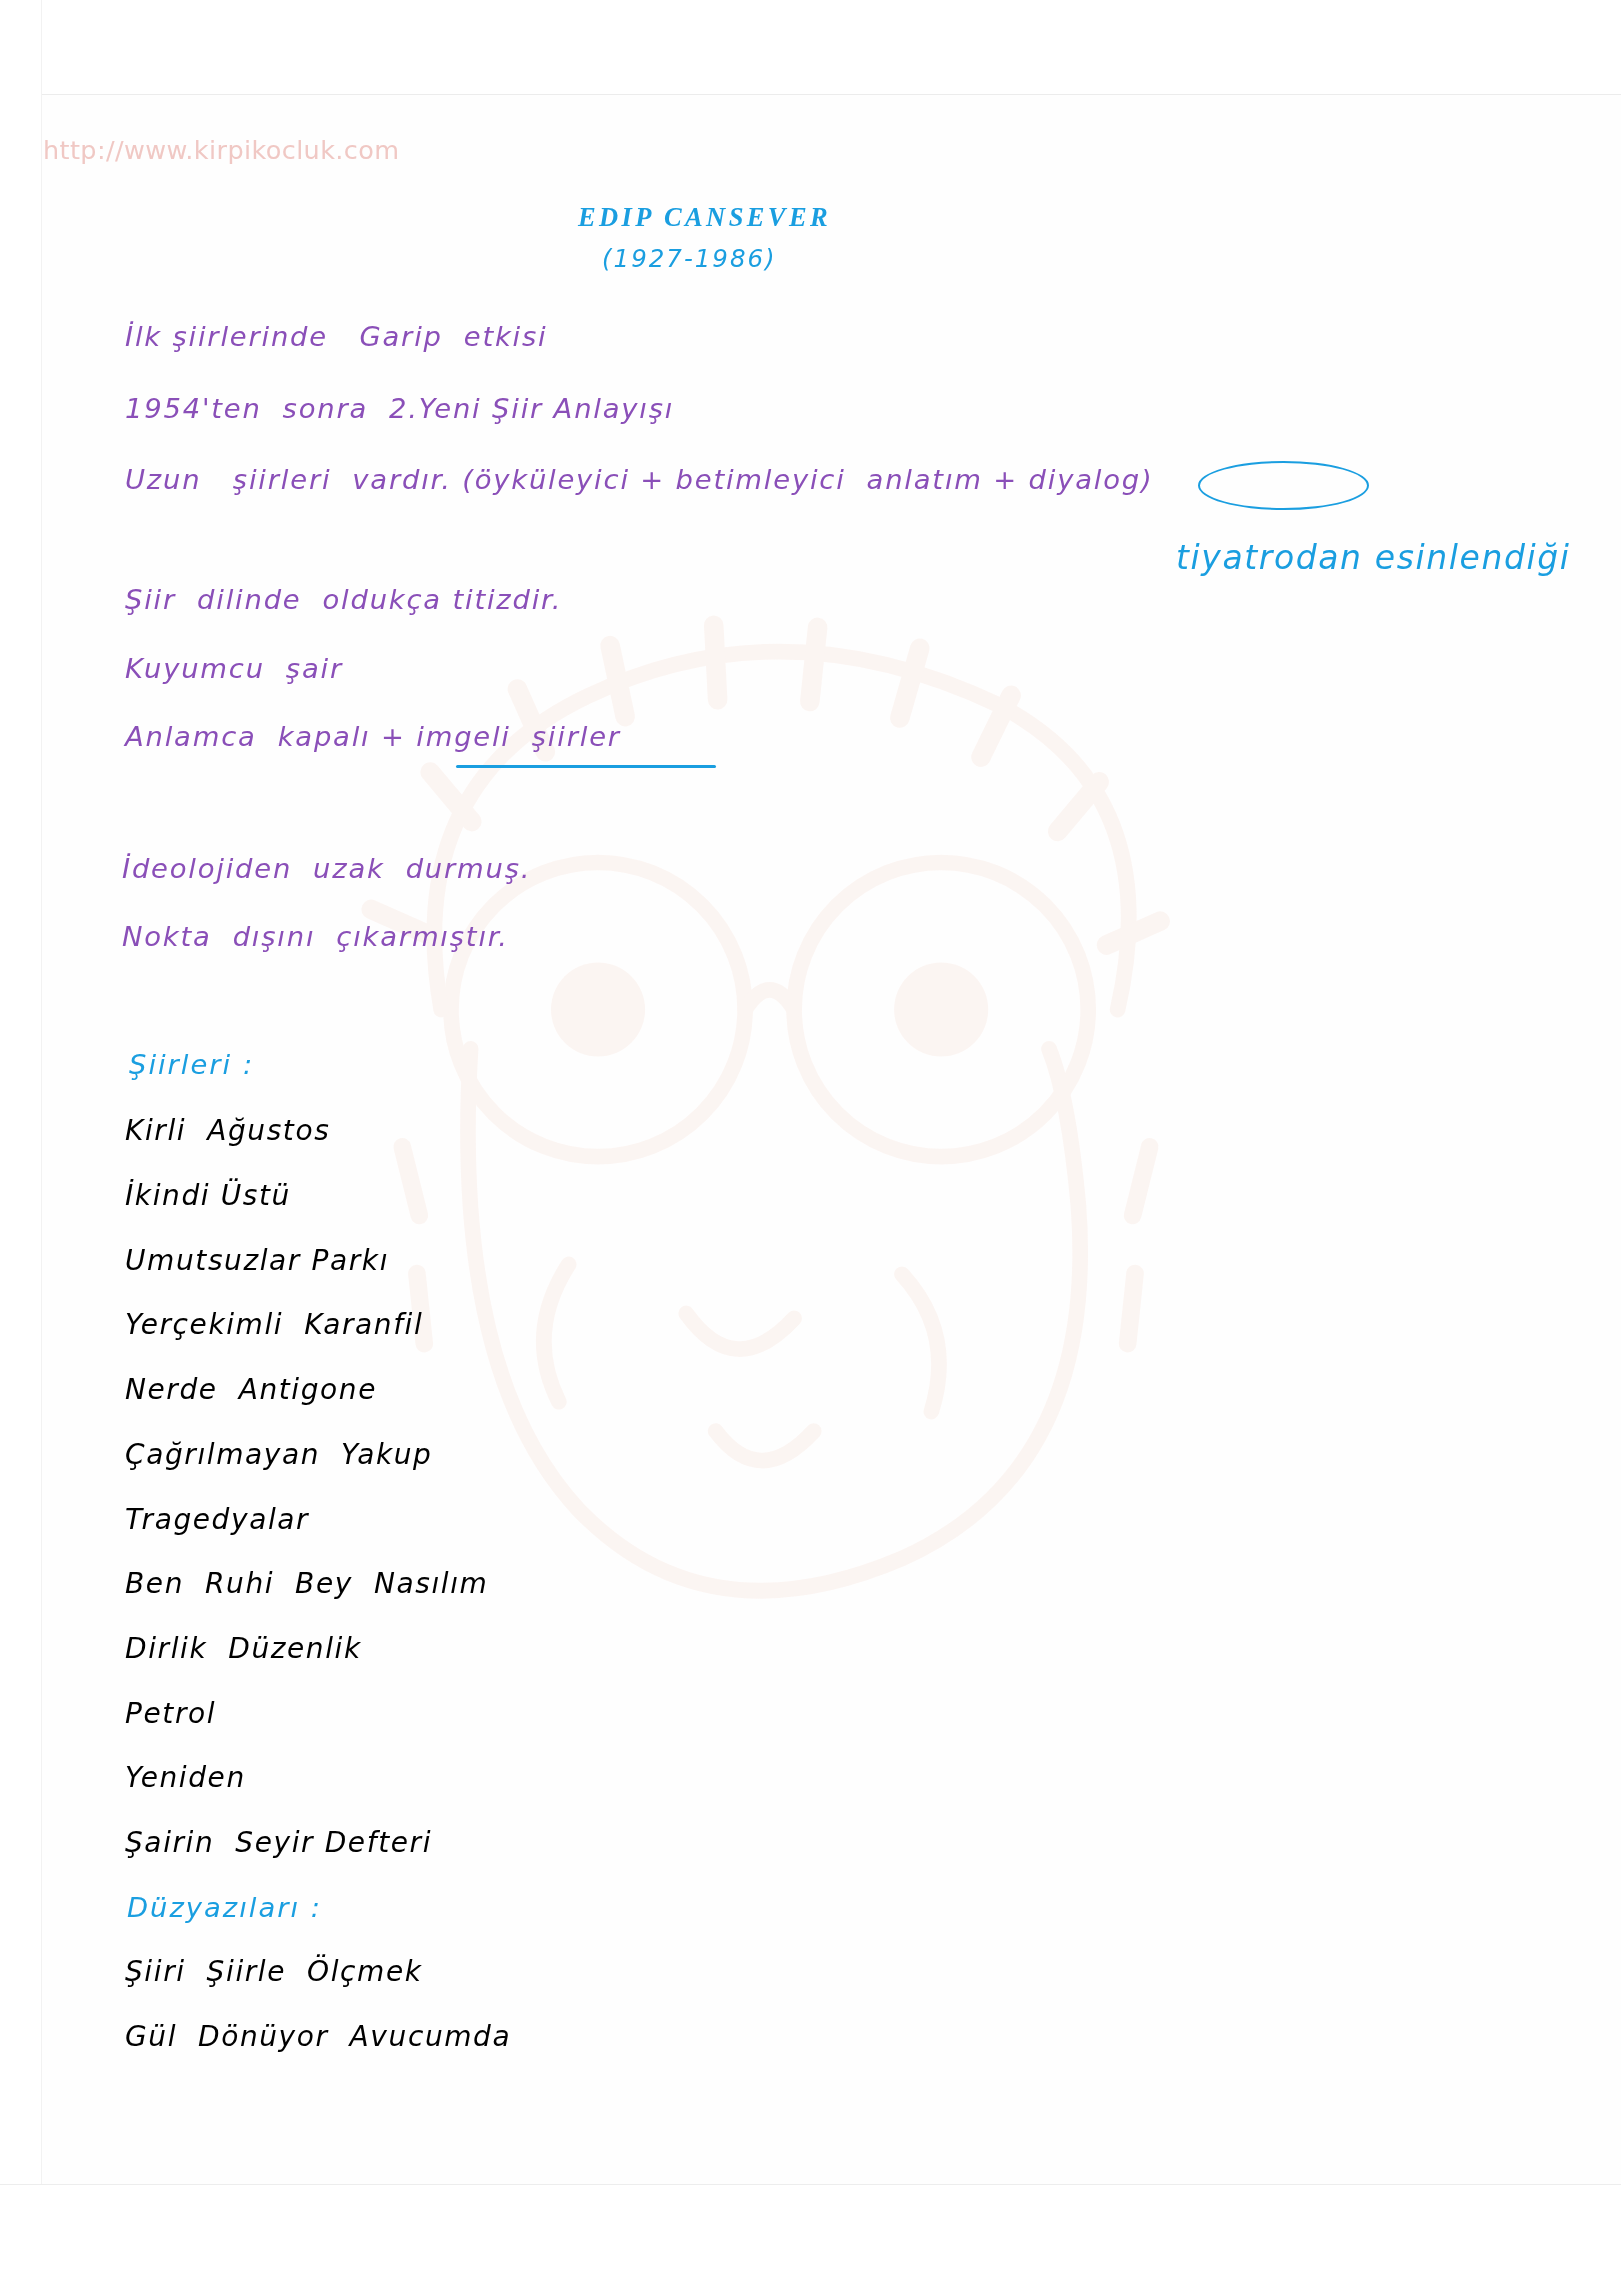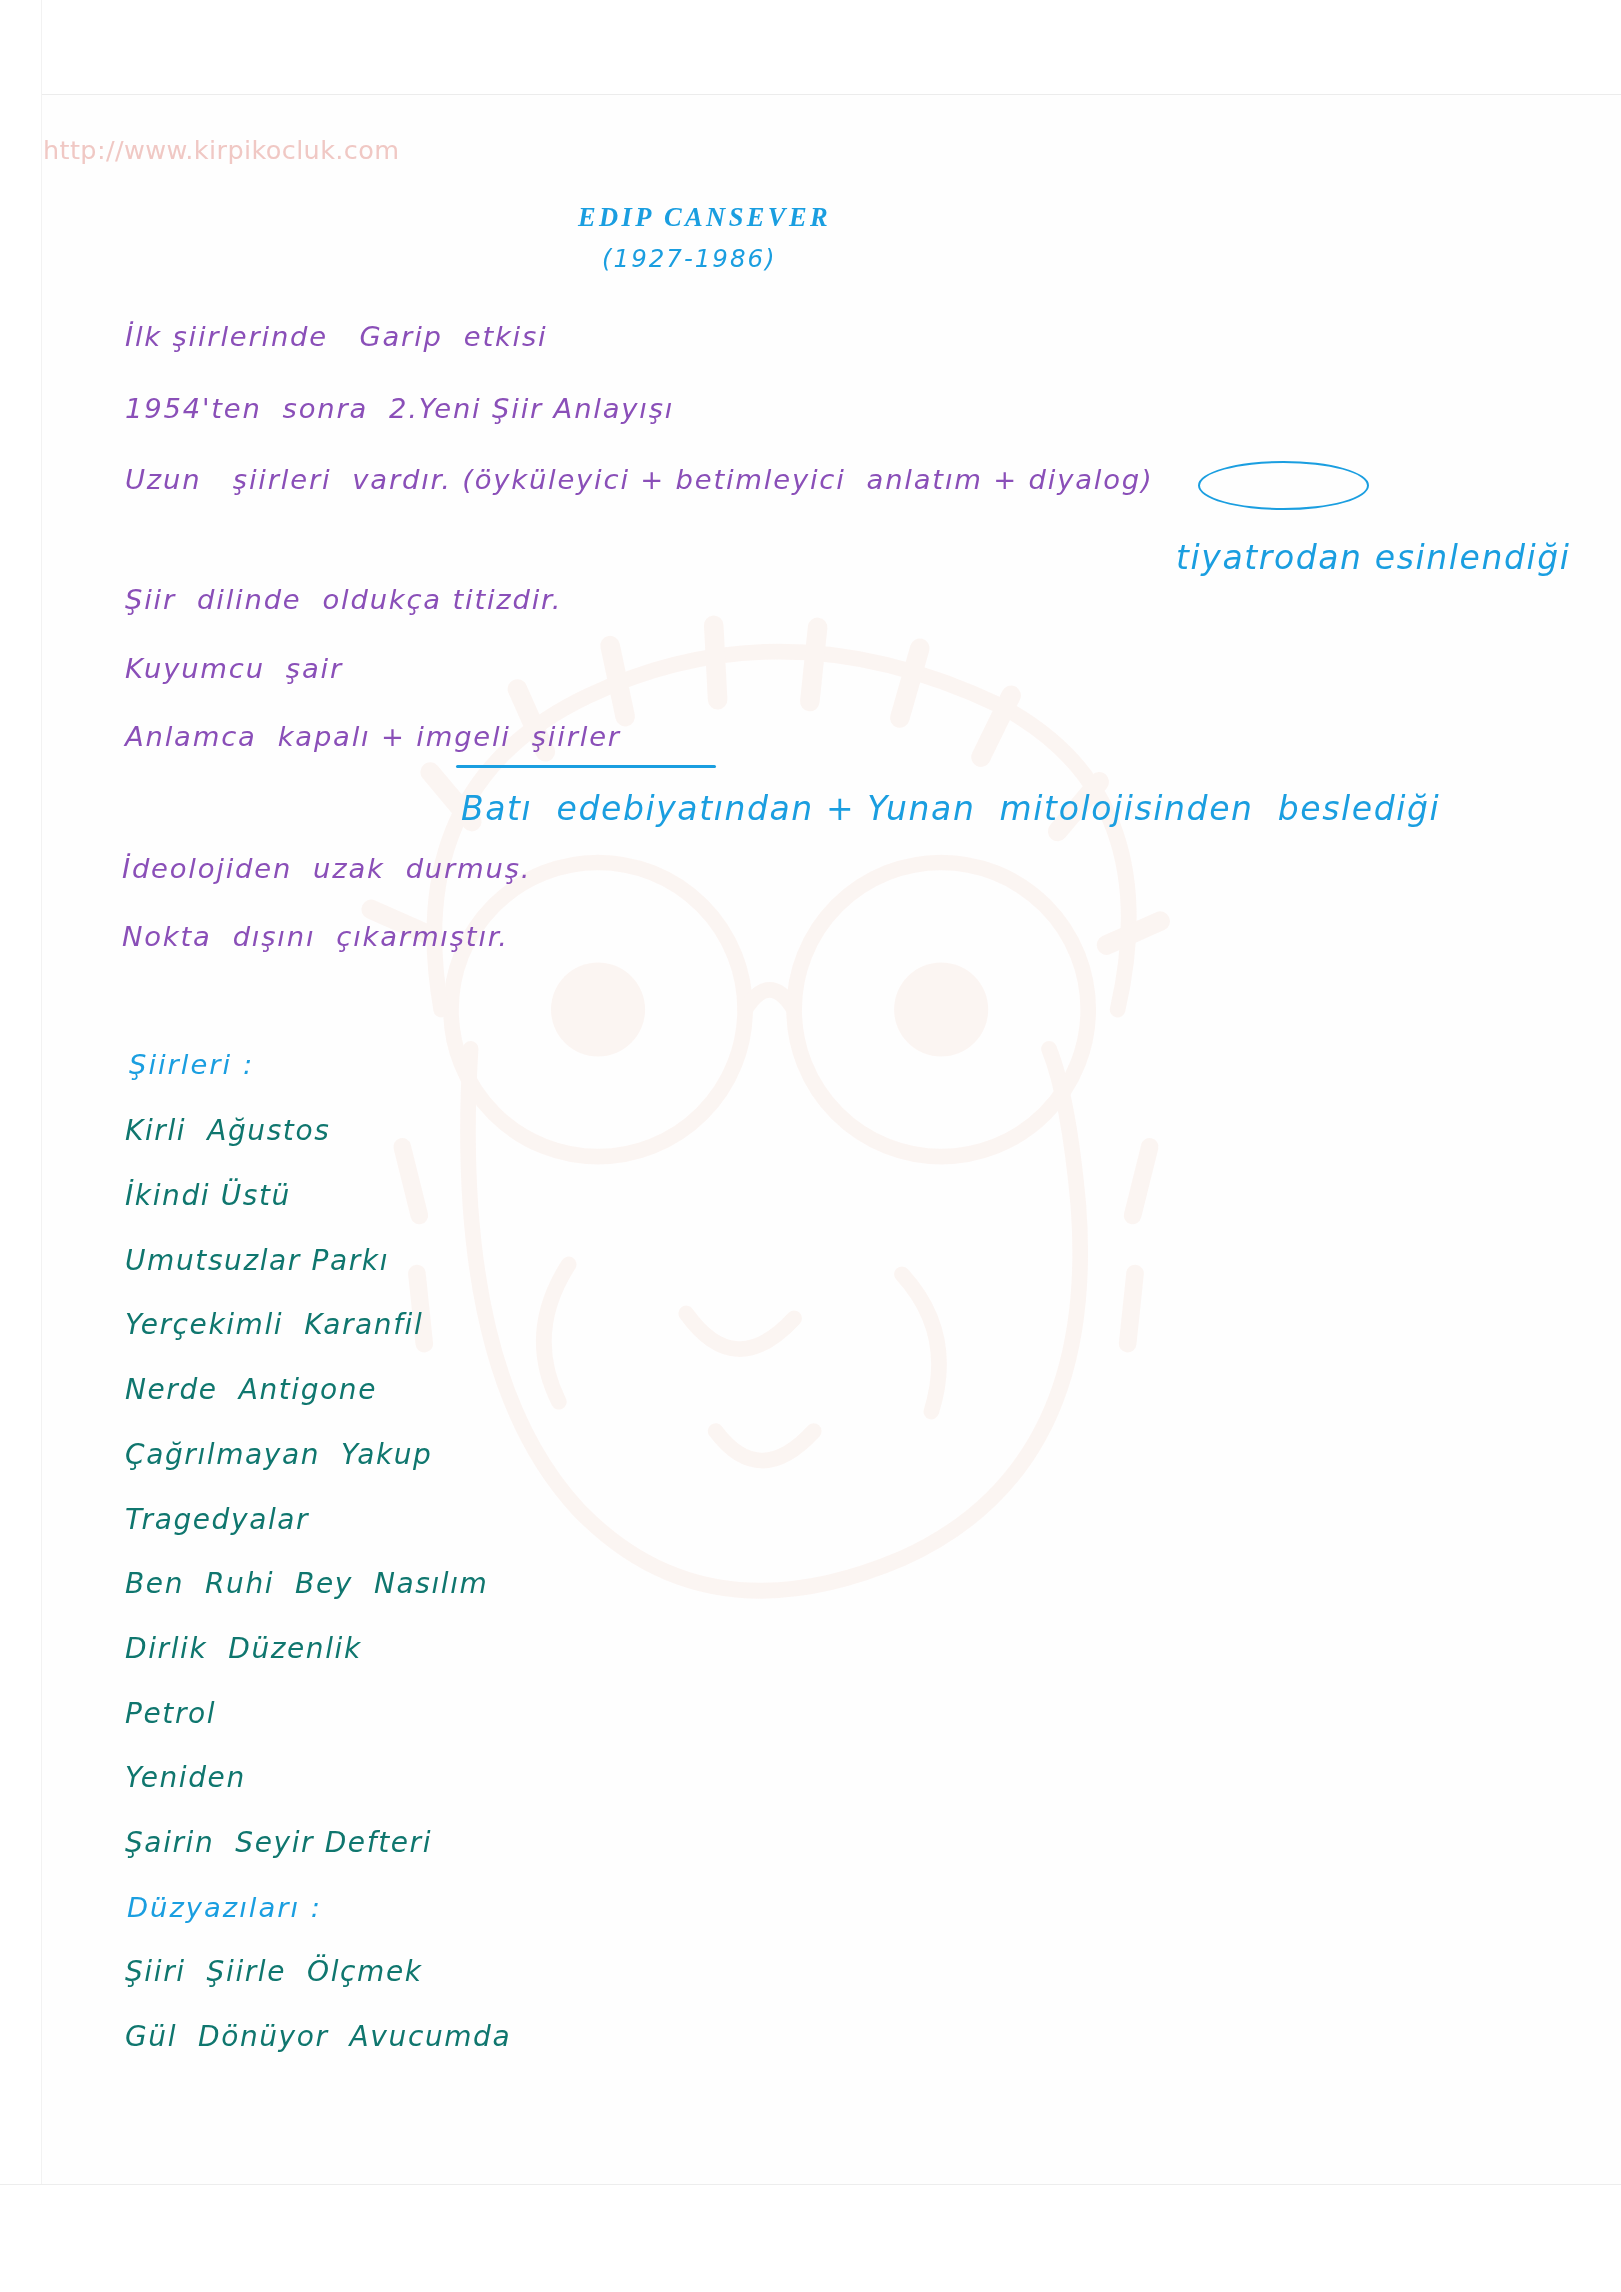--- a/index.html
+++ b/index.html
@@ -73,21 +73,21 @@
     position: absolute;
     font-family: "DejaVu Sans", sans-serif;
     font-style: italic;
     font-weight: 500;
     letter-spacing: 1.6px;
     white-space: pre;
     line-height: 1;
   }
   .blue  { color: #1a9ee0; }
   .purple{ color: #8a4fb8; }
-  .purple2{ color: #0f766e; }
+  .purple2{ color: #000000; }
 
   .title {
     font-size: 26.5px;
     letter-spacing: 3.4px;
     font-weight: 600;
   }
   .sub {
     font-size: 24.5px;
     letter-spacing: 2px;
   }
@@ -184,21 +184,20 @@
   <div class="hw purple body-line" style="left:125px; top:466px;">Uzun   şiirleri  vardır. (öyküleyici + betimleyici  anlatım + diyalog)</div>
   <div class="oval" style="left:1198px; top:461px; width:167px; height:45px;"></div>
 
   <div class="hw blue small-line" style="left:1176px; top:541px;">tiyatrodan esinlendiği</div>
 
   <div class="hw purple body-line" style="left:125px; top:586px;">Şiir  dilinde  oldukça titizdir.</div>
   <div class="hw purple body-line" style="left:125px; top:655px;">Kuyumcu  şair</div>
   <div class="hw purple body-line" style="left:125px; top:723px;">Anlamca  kapalı + imgeli  şiirler</div>
   <div class="ul blue-ul" style="left:456px; top:765px; width:260px;"></div>
 
-  <div class="hw blue small-line" style="left:461px; top:792px;">Batı  edebiyatından + Yunan  mitolojisinden  beslediği</div>
 
   <div class="hw purple body-line" style="left:122px; top:855px;">İdeolojiden  uzak  durmuş.</div>
   <div class="hw purple body-line" style="left:122px; top:923px;">Nokta  dışını  çıkarmıştır.</div>
 
   <div class="hw blue section-head" style="left:129px; top:1051px;">Şiirleri :</div>
 
   <div class="hw purple2 poem-line" style="left:125px; top:1117px;">Kirli  Ağustos</div>
   <div class="hw purple2 poem-line" style="left:125px; top:1182px;">İkindi Üstü</div>
   <div class="hw purple2 poem-line" style="left:125px; top:1247px;">Umutsuzlar Parkı</div>
   <div class="hw purple2 poem-line" style="left:125px; top:1311px;">Yerçekimli  Karanfil</div>

